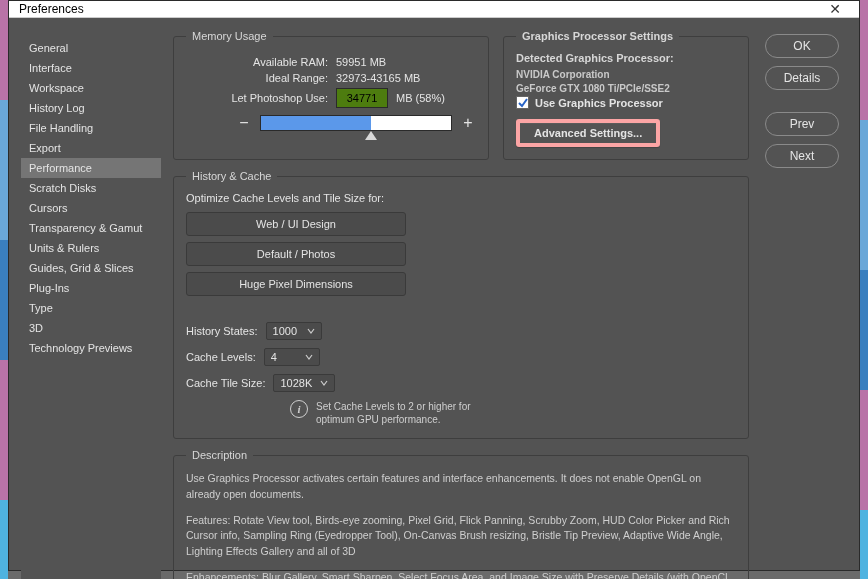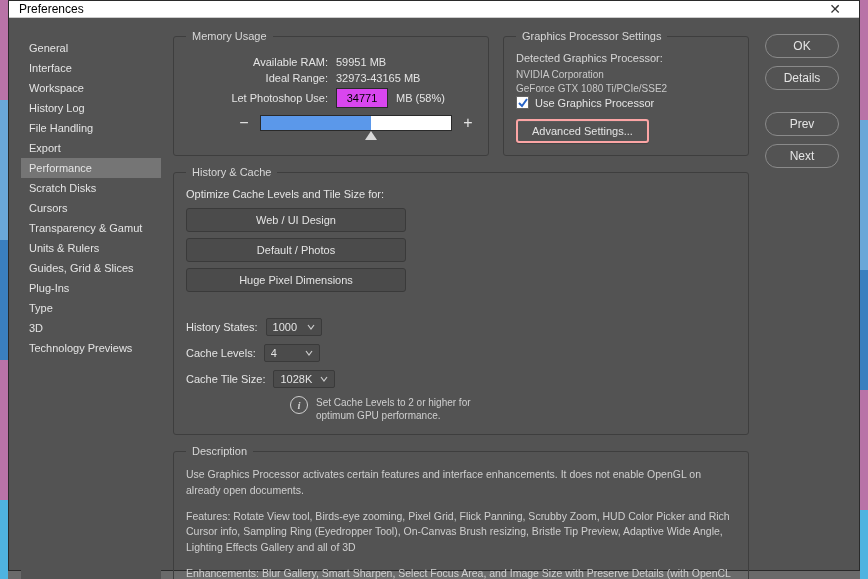--- a/index.html
+++ b/index.html
@@ -33,34 +33,34 @@
 .rbtn { width: 74px; height: 24px; border: 1px solid #8a8a8a; border-radius: 12px; background: #535353; color: #e4e4e4; font-size: 12px; display: flex; align-items: center; justify-content: center; cursor: pointer; }
 
 fieldset.group { border: 1px solid #3e3e3e; border-radius: 3px; padding: 10px 12px 12px; position: relative; }
 fieldset.group > legend { font-size: 11px; color: #d7d7d7; padding: 0 6px; }
 
 .toprow { display: flex; gap: 14px; }
 .mem { flex: 1; }
 .mem .row { display: flex; align-items: center; font-size: 11px; color: #e4e4e4; margin: 4px 0; }
 .mem .row .lbl { width: 150px; text-align: right; padding-right: 8px; }
 .mem .row .val { }
-.mem .row input { width: 52px; height: 20px; background: #d946ef; border: 1px solid #2a2a2a; font-size: 11px; text-align: center; }
+.mem .row input { width: 52px; height: 20px; background: #4d7c0f; border: 1px solid #2a2a2a; font-size: 11px; text-align: center; }
 .slider-row { display: flex; align-items: center; gap: 8px; margin-top: 6px; padding-left: 50px; }
 .slider-row .pm { color: #e4e4e4; font-size: 16px; cursor: pointer; width: 16px; text-align: center; }
 .slider { position: relative; flex: 1; height: 16px; border: 1px solid #2a2a2a; background: #fff; }
 .slider .fill { position: absolute; left: 0; top: 0; bottom: 0; width: 58%; background: #5b98ea; }
 .slider .thumb { position: absolute; left: 58%; bottom: -10px; transform: translateX(-50%); width: 0; height: 0; border-left: 6px solid transparent; border-right: 6px solid transparent; border-bottom: 9px solid #d8d8d8; }
 
-.gpu { width: 246px; }
+.gpu { width: 246px; font-weight: bold; }
 .gpu .head { font-size: 11px; color: #d7d7d7; margin-bottom: 4px; }
 .gpu .info { font-size: 10px; color: #c9c9c9; line-height: 1.4; }
 .gpu .chk { display: flex; align-items: center; gap: 6px; font-size: 11px; color: #e4e4e4; margin-bottom: 10px; }
 .gpu .chk .box { width: 13px; height: 13px; background: #fff; border: 1px solid #666; display: flex; align-items: center; justify-content: center; }
 .gpu .chk .box svg { width: 10px; height: 10px; }
-.btn { border: 2px solid #fca5a5; background: #535353; color: #e4e4e4; font-size: 11px; padding: 4px 14px; border-radius: 3px; cursor: pointer; display: inline-block; box-shadow: 0 1px 0 rgba(255,255,255,0.05) inset, 0 1px 1px rgba(0,0,0,0.2); }
+.btn { border: 4px solid #fca5a5; background: #535353; color: #e4e4e4; font-size: 11px; padding: 4px 14px; border-radius: 3px; cursor: pointer; display: inline-block; box-shadow: 0 1px 0 rgba(255,255,255,0.05) inset, 0 1px 1px rgba(0,0,0,0.2); }
 
 .hc-row { display: flex; gap: 20px; flex-direction: column; }
 .hc-left { flex: 1; }
 .hc-left .lbl { font-size: 11px; color: #e4e4e4; margin-bottom: 8px; }
 .widebtn { display: block; width: 220px; text-align: center; border: 1px solid #3a3a3a; background: #4b4b4b; color: #e4e4e4; font-size: 11px; padding: 5px 0; margin-bottom: 6px; border-radius: 3px; cursor: pointer; }
 .hc-right { width: 300px; }
 .hc-right .frow { display: flex; align-items: center; justify-content: flex-start; gap: 8px; margin-bottom: 8px; font-size: 11px; color: #e4e4e4; }
 .sel { display: flex; align-items: center; border: 1px solid #3a3a3a; background: #4b4b4b; padding: 2px 6px; border-radius: 2px; min-width: 56px; justify-content: space-between; cursor: pointer; }
 .sel .chev { margin-left: 8px; }
 .hint { display: flex; gap: 8px; font-size: 10px; color: #cfcfcf; margin-top: 4px; justify-content: flex-end; }

